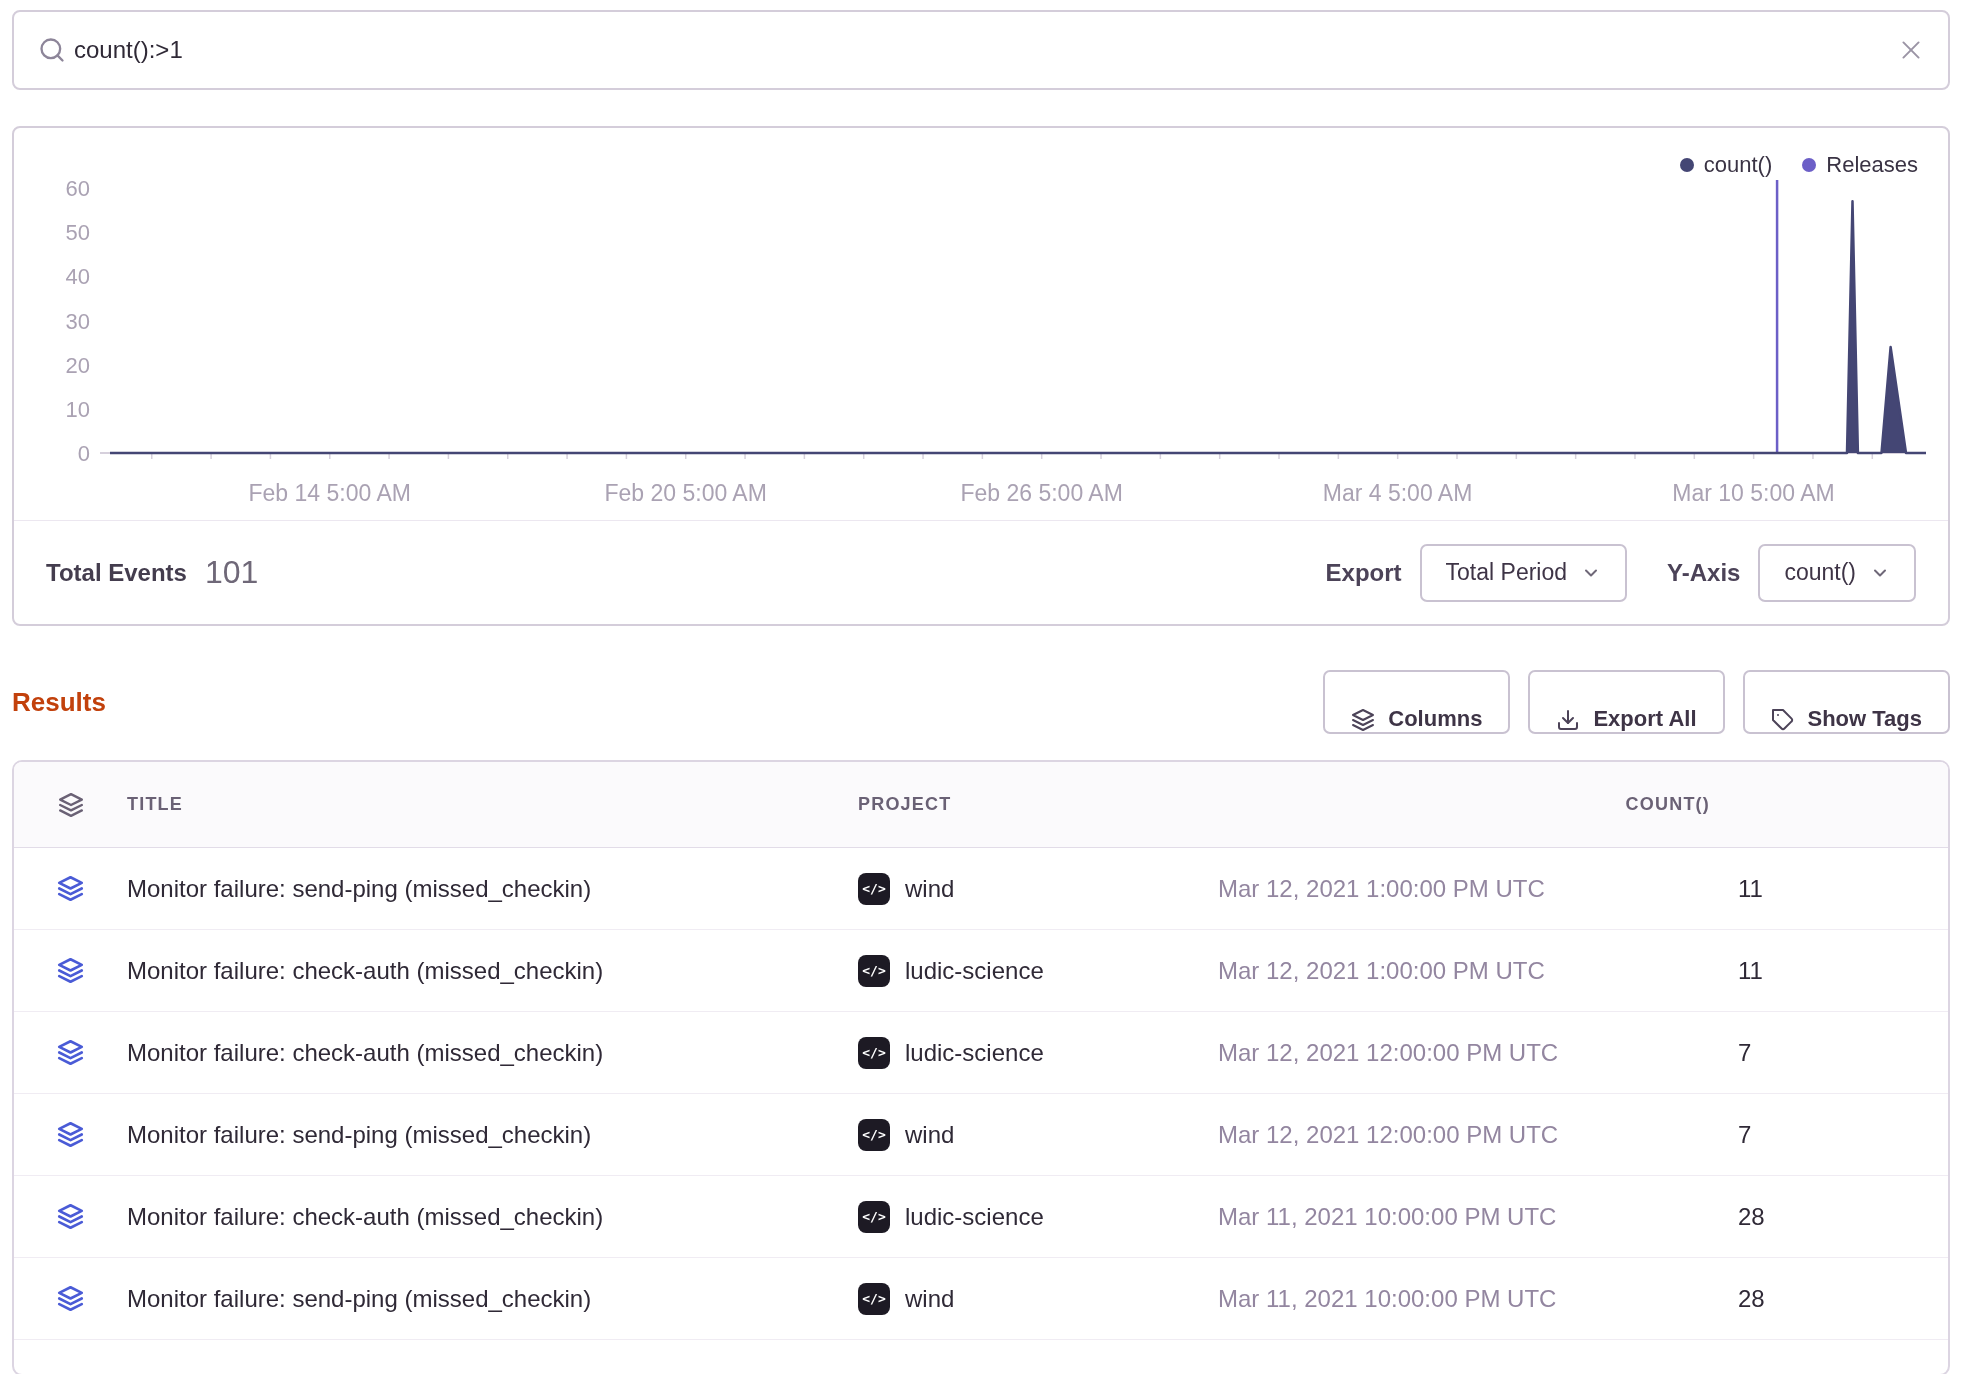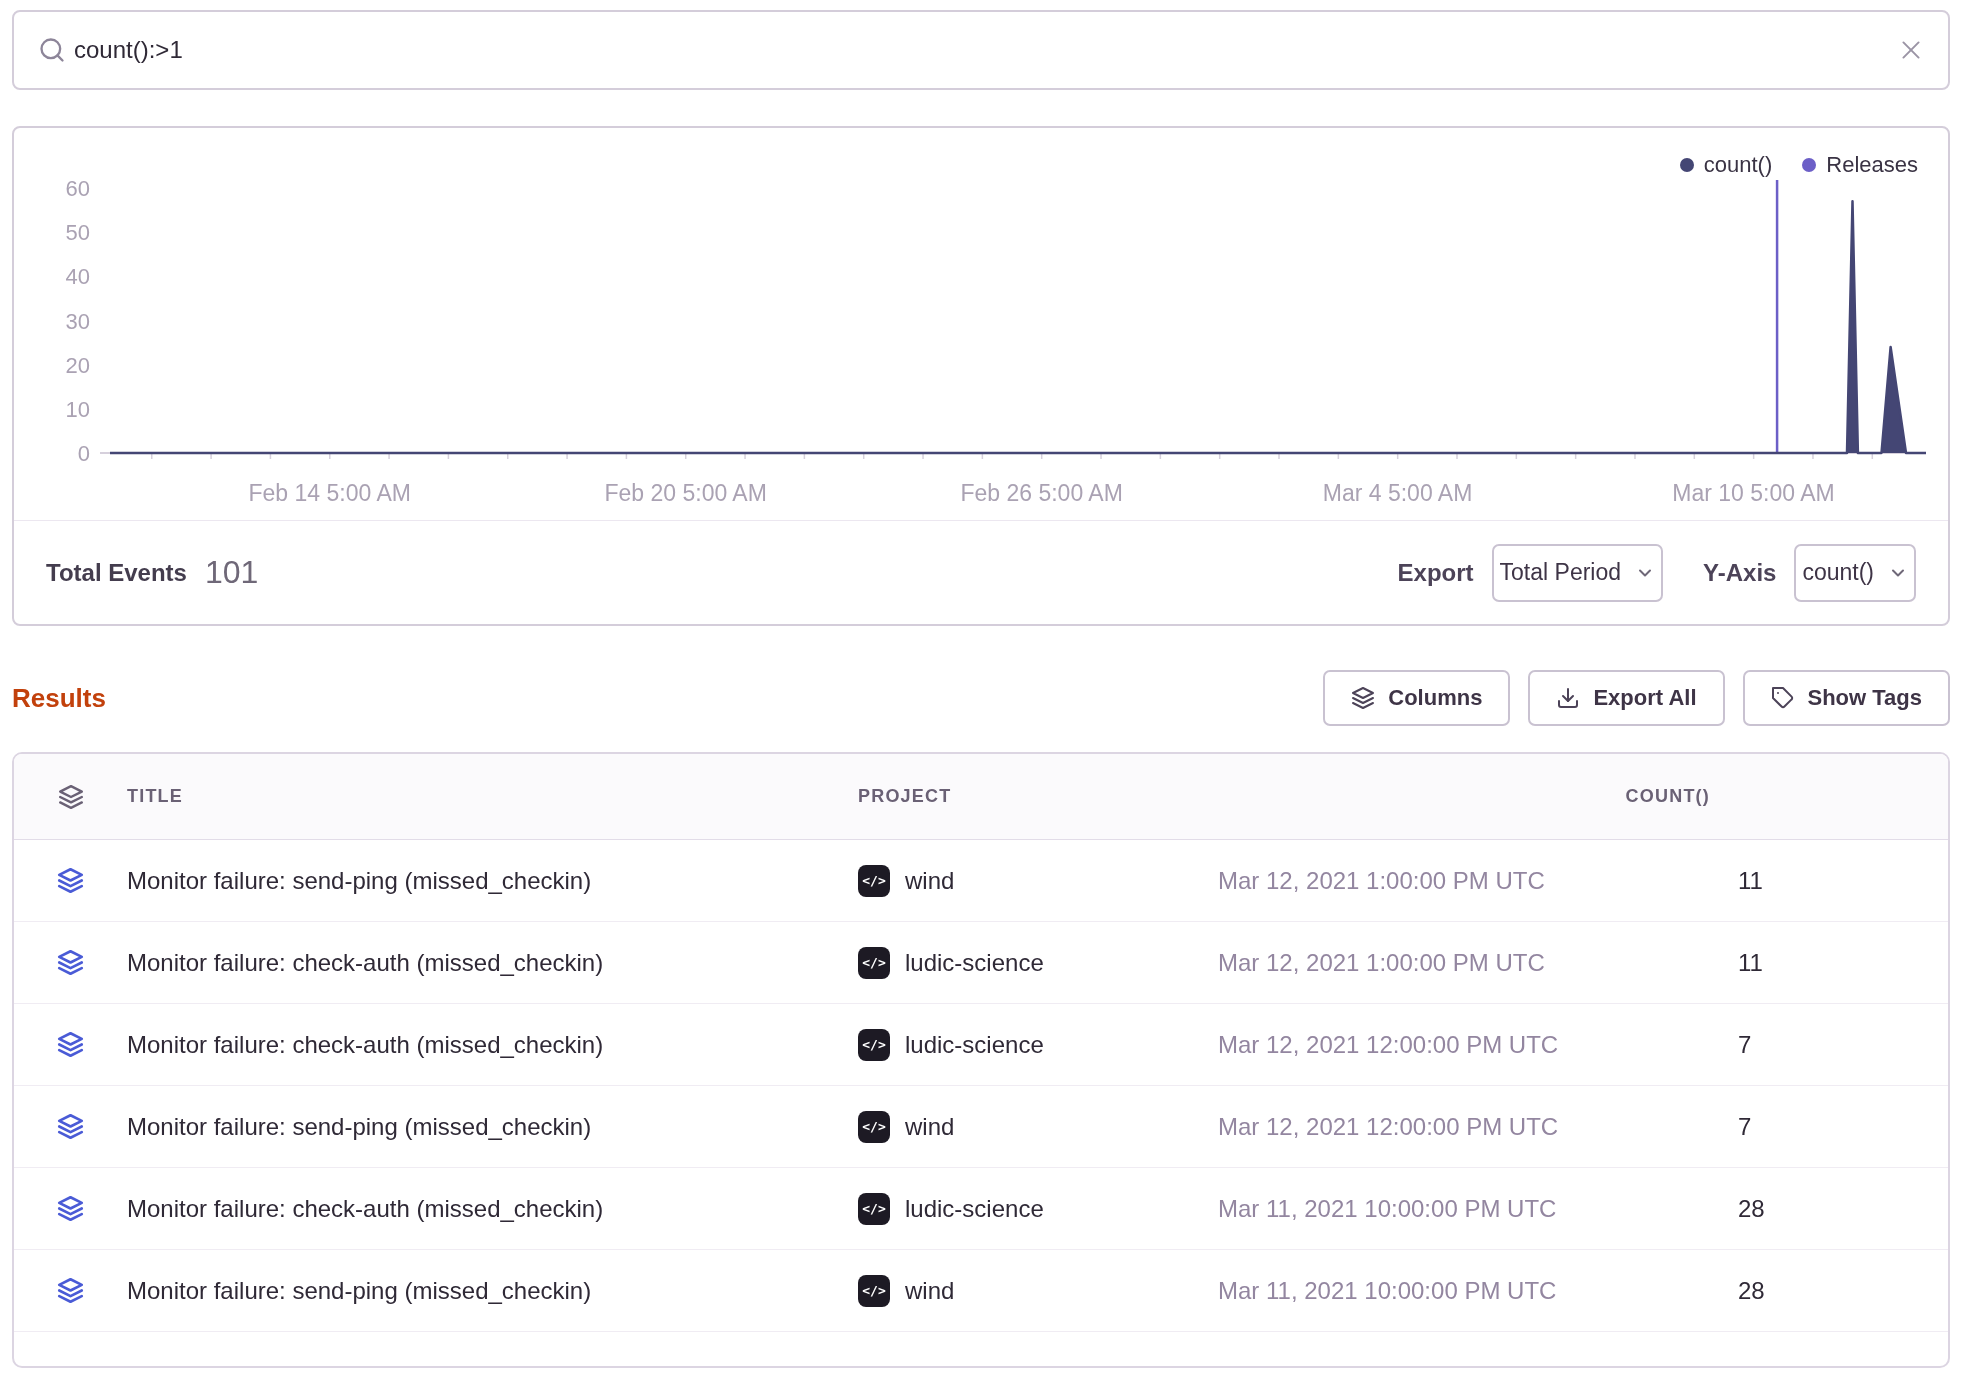--- a/index.html
+++ b/index.html
@@ -35,31 +35,31 @@
   .chart-footer {
     display: flex; align-items: center; height: 104px; padding: 0 32px;
     border-top: 1px solid #ece7f0;
   }
   .total-label { font-weight: 700; font-size: 24px; color: #443d4e; }
   .total-value { font-size: 32px; color: #6f6878; margin-left: 18px; }
   .footer-spacer { flex: 1; }
   .select-label { font-weight: 700; font-size: 24px; color: #4c4358; margin-right: 18px; }
   .select-btn {
     display: inline-flex; align-items: center; gap: 14px; height: 58px;
-    padding: 0 6px; border: 2px solid #c9c2d1; border-radius: 7px; background: #fff;
+    padding: 0 24px; border: 2px solid #c9c2d1; border-radius: 7px; background: #fff;
     font-size: 23px; color: #3e3446; font-family: "Liberation Sans", sans-serif; cursor: pointer;
   }
   .gap-36 { width: 40px; }
 
   
   .results-header { display: flex; align-items: center; justify-content: space-between; margin-bottom: 26px; }
   .results-title { font-size: 26px; font-weight: 700; color: #c2410c; }
   .btn-row { display: flex; gap: 18px; }
   .btn {
-    display: inline-flex; align-items: center; gap: 13px; height: 56px; padding: 0 26px;
+    display: inline-flex; align-items: flex-end; gap: 13px; height: 64px; padding: 0 26px;
     border: 2px solid #c9c2d1; border-radius: 7px; background: #fff;
     font-size: 22px; font-weight: 700; color: #3e3446; font-family: "Liberation Sans", sans-serif;
     cursor: pointer;
   }
   .btn svg { color: #4c4358; }
 
   
   .table {
     border: 2px solid #dcd5e2; border-radius: 10px; overflow: hidden; background: #fff;
   }

